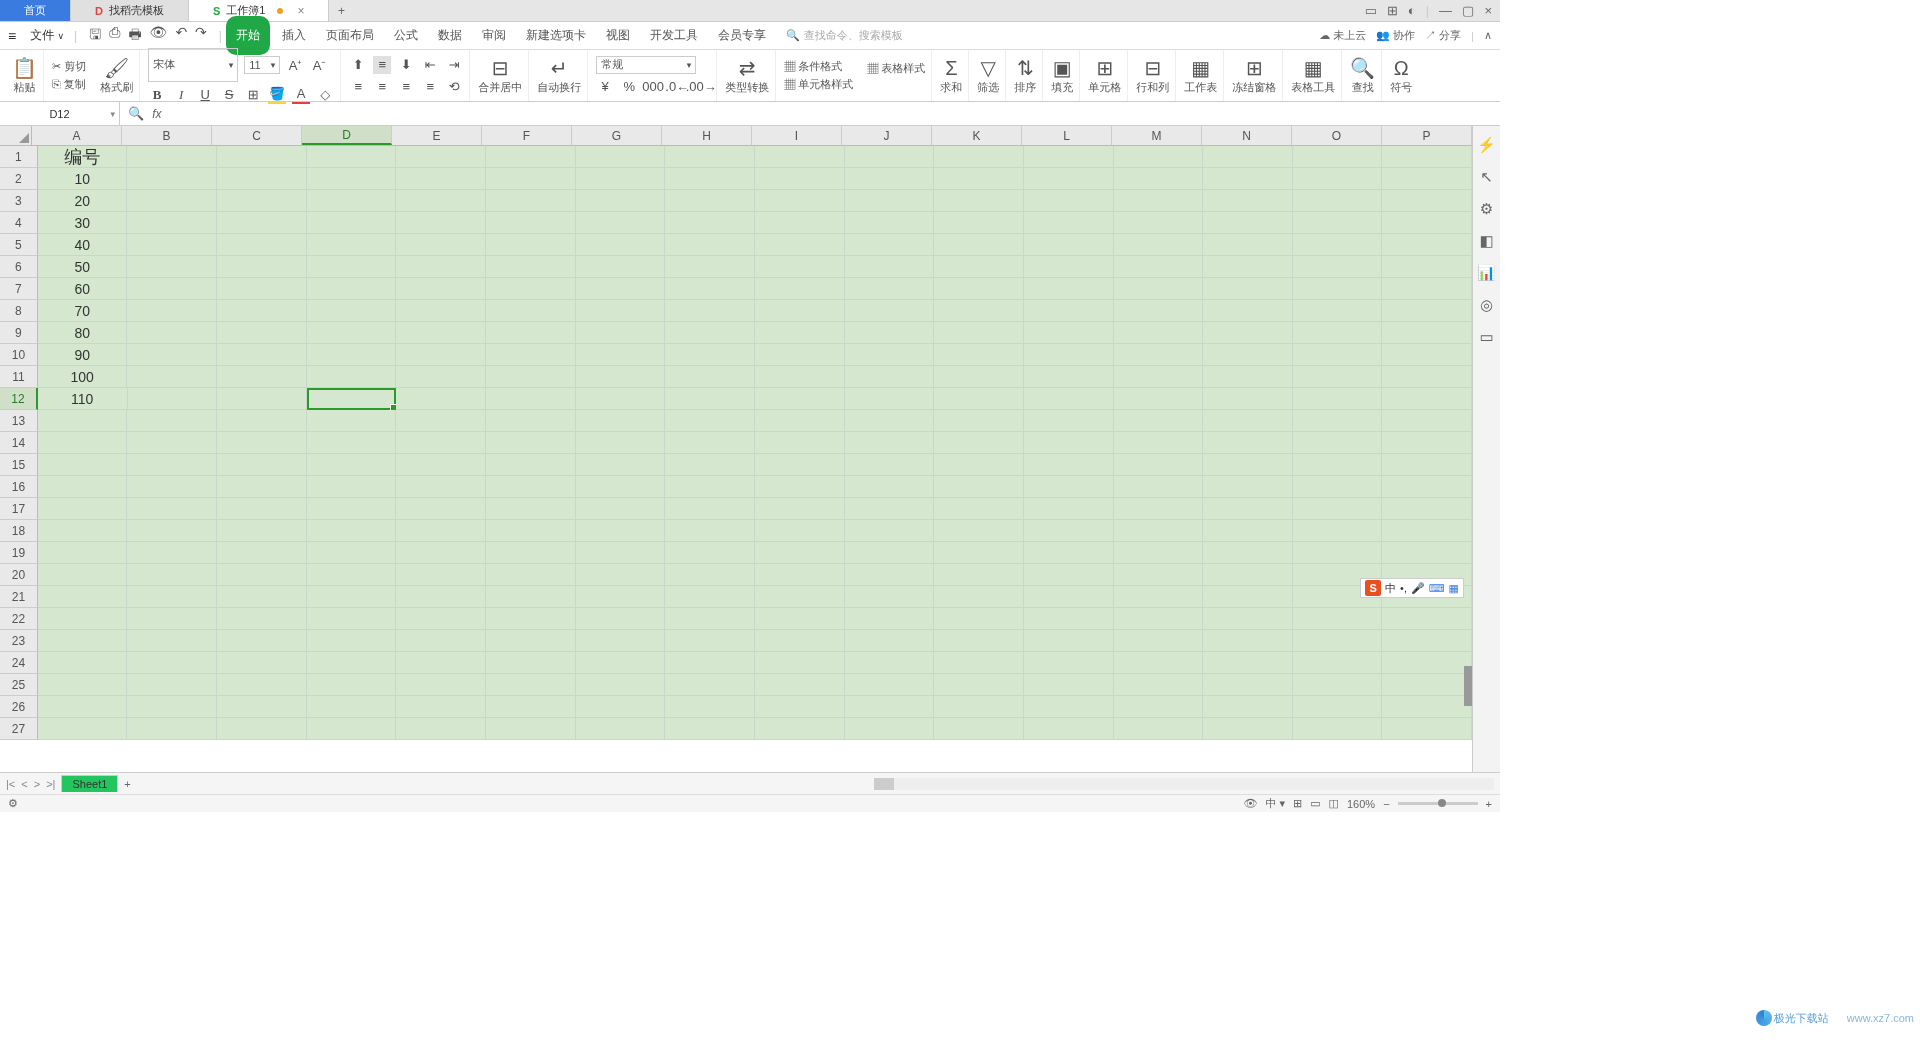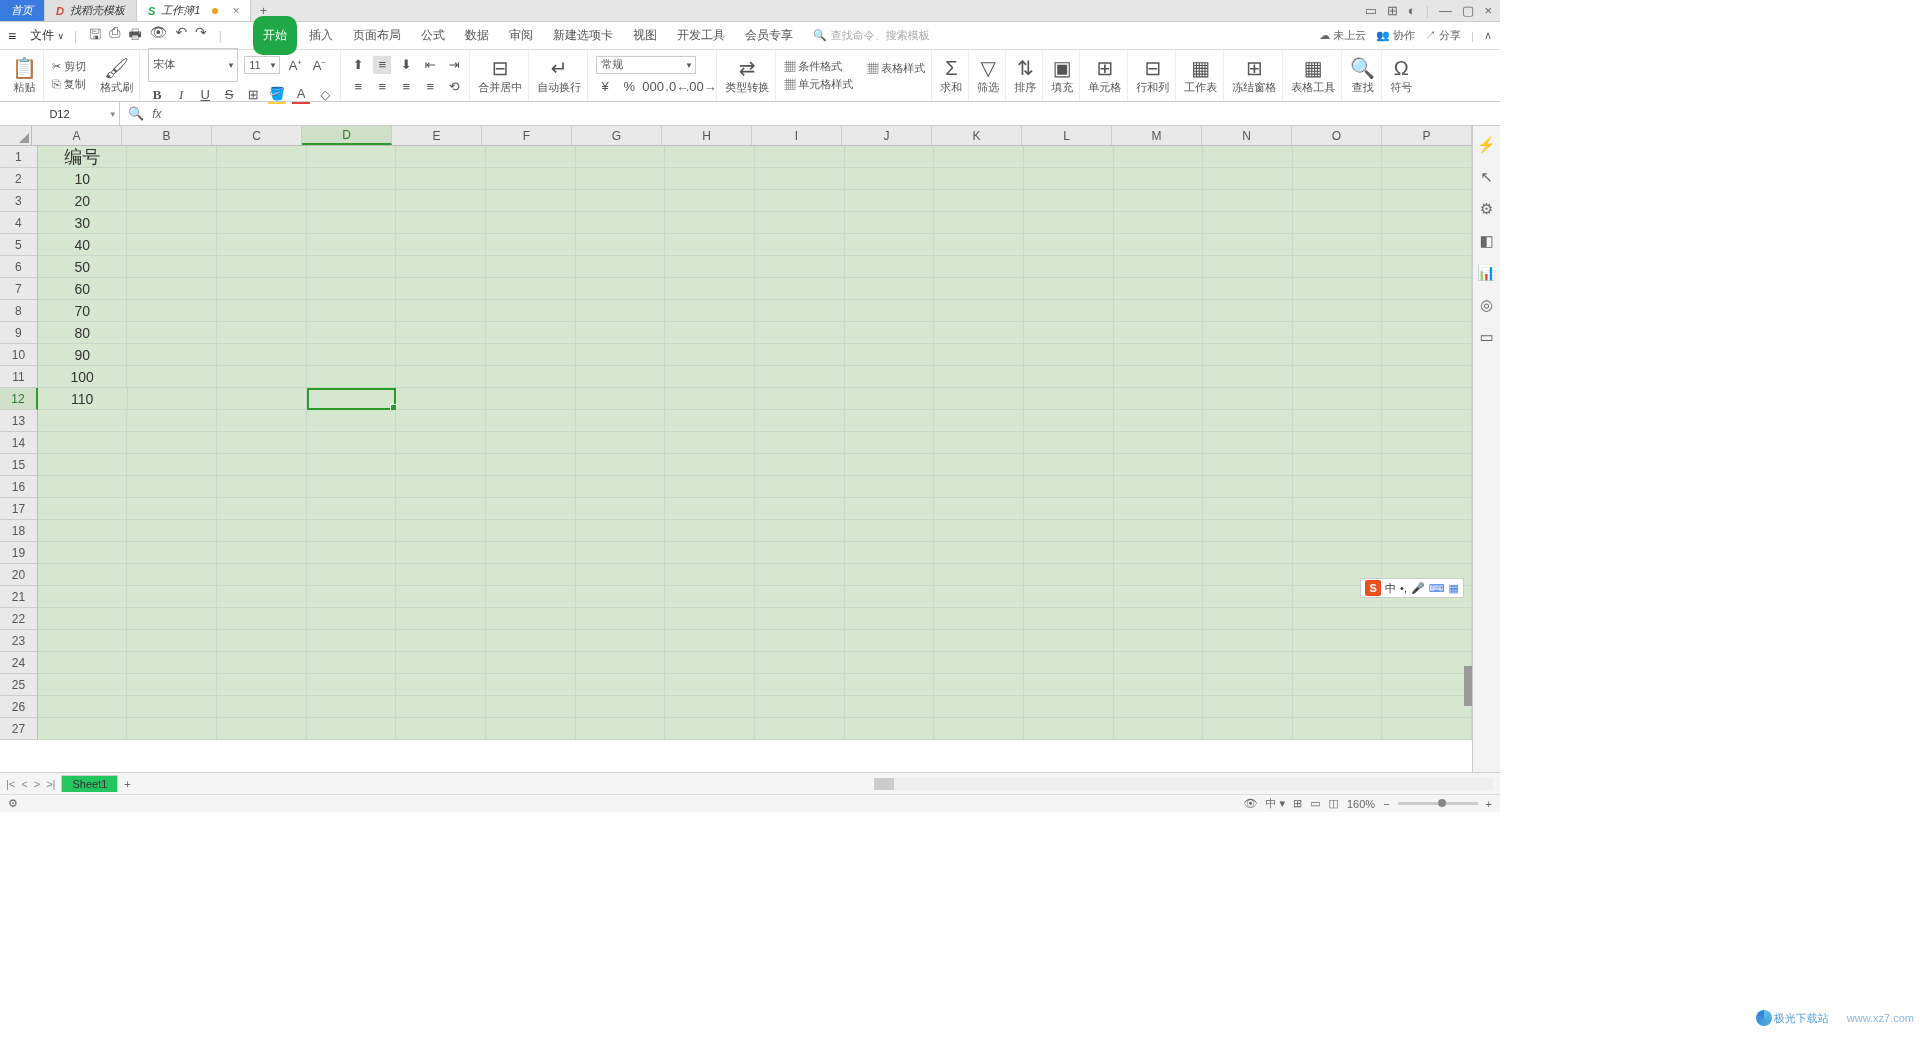--- a/index.html
+++ b/index.html
@@ -1,36 +1,36 @@
 <!DOCTYPE html>
 <html><head>
 <meta charset="utf-8">
 <style>
 * { margin: 0; padding: 0; box-sizing: border-box; font-family: "Microsoft YaHei", Arial, sans-serif; }
 body { background: #fff; width: 1500px; height: 812px; overflow: hidden; font-size: 12px; color: #333; }
 
 
 .titlebar { height: 22px; background: #e6e6e6; display: flex; align-items: stretch; border-bottom: 1px solid #ccc; }
-.tab { display: flex; align-items: center; padding: 0 11px; gap: 6px; border-right: 1px solid #ccc; background: #e0e0e0; font-size: 11px; font-style: italic; }
+.tab { display: flex; align-items: center; padding: 0 24px; gap: 6px; border-right: 1px solid #ccc; background: #e0e0e0; font-size: 11px; }
 .tab.home { background: #3a7be0; color: #fff; }
 .tab.active { background: #fff; }
 .tab .close { margin-left: 8px; color: #888; font-size: 12px; }
 .tab .dot { width: 6px; height: 6px; border-radius: 50%; background: #f0a020; margin-left: 6px; }
 .tab-plus { width: 24px; display: flex; align-items: center; justify-content: center; color: #666; }
 .title-right { margin-left: auto; display: flex; align-items: center; gap: 10px; padding-right: 8px; color: #666; }
 .title-right span { font-size: 13px; }
 
 
 .menurow { height: 28px; background: #fff; display: flex; align-items: center; border-bottom: 1px solid #ddd; padding: 0 8px; gap: 4px; font-size: 12px; }
 .menurow .burger { font-size: 14px; margin-right: 4px; }
 .menurow .file-btn { padding: 2px 6px; }
 .menurow .qa-icons { display: flex; gap: 8px; margin: 0 8px; color: #555; }
 .menurow .qa-icons span { font-size: 14px; }
 .menu-tab { padding: 4px 8px; color: #555; border-radius: 3px; }
-.menu-tab.active { background: #1fa845; color: #fff; border-radius: 10px; padding: 11px 10px; margin-left: 27px; }
+.menu-tab.active { background: #1fa845; color: #fff; border-radius: 10px; padding: 11px 10px; }
 .search-cmd { margin-left: 8px; color: #aaa; display: flex; align-items: center; gap: 4px; font-size: 11px; }
 .menu-right { margin-left: auto; display: flex; align-items: center; gap: 10px; color: #666; font-size: 11px; }
 
 
 .ribbon { height: 52px; background: #fff; display: flex; align-items: center; border-bottom: 1px solid #ccc; padding: 0 6px; gap: 2px; }
 .rgroup { display: flex; flex-direction: column; align-items: center; justify-content: center; padding: 0 6px; font-size: 11px; color: #555; height: 100%; border-right: 1px solid #eee; }
 .rgroup.noborder { border-right: none; }
 .rbig { font-size: 20px; }
 .rsmall-col { display: flex; flex-direction: column; gap: 3px; font-size: 11px; }
 .rrow { display: flex; gap: 6px; align-items: center; }

